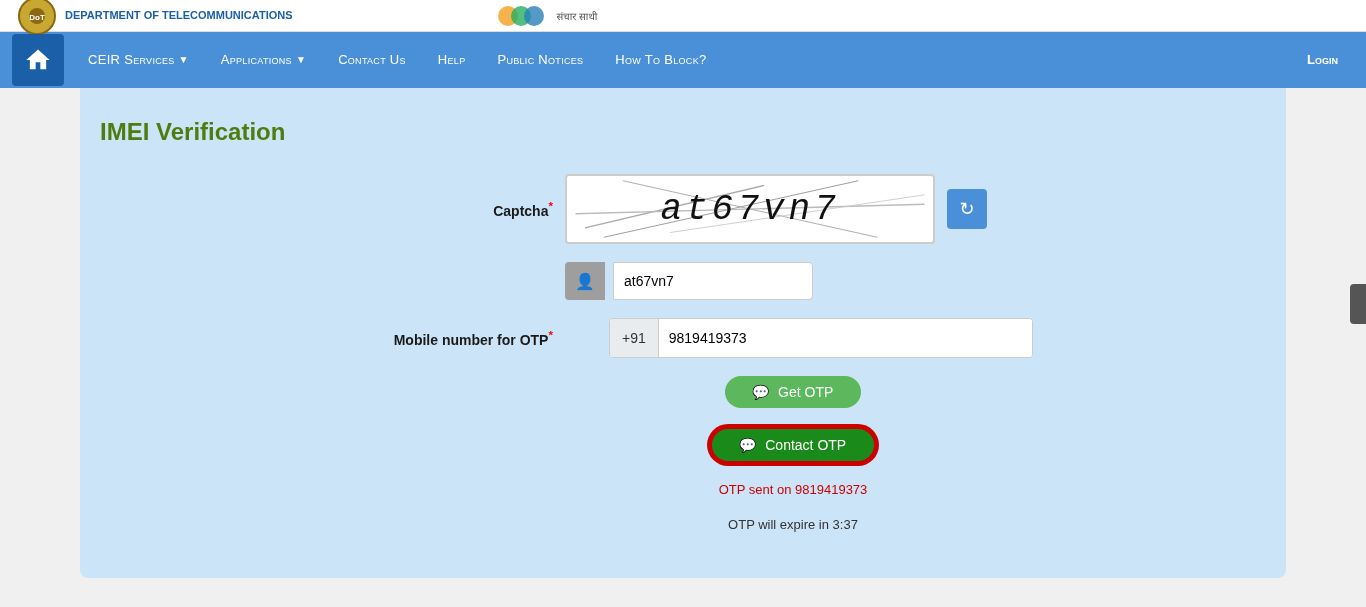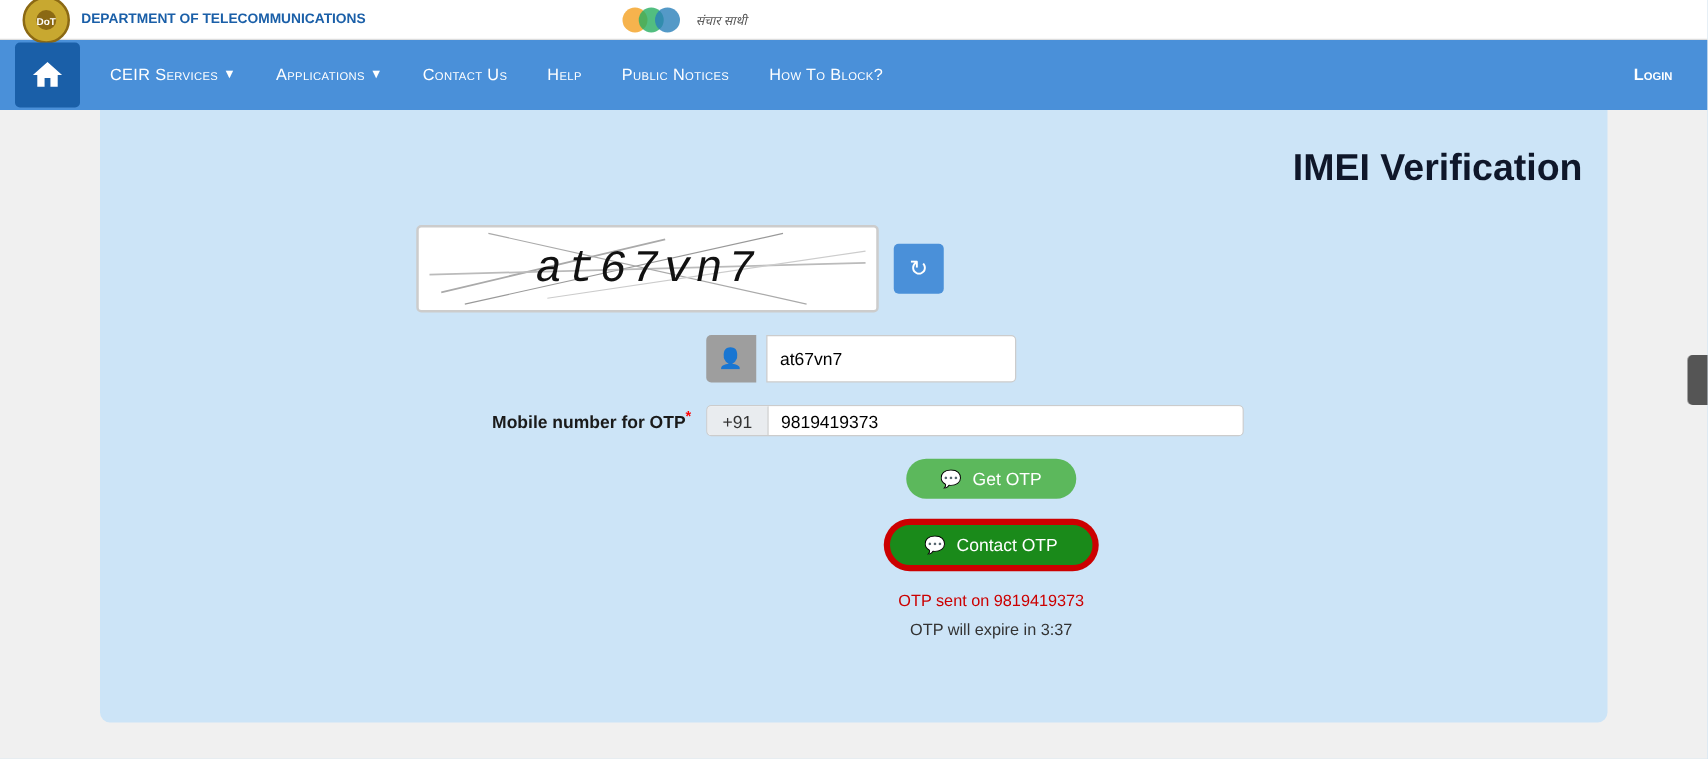--- a/index.html
+++ b/index.html
@@ -73,24 +73,24 @@
 
     
     .main-content {
       background: #cce4f7;
       margin: 0 80px;
       padding: 30px 20px 40px;
       min-height: 490px;
       border-radius: 0 0 8px 8px;
     }
     .page-title {
-      text-align: right;
-      font-size: 30px;
+      text-align: left;
+      font-size: 24px;
       font-weight: 700;
-      color: #0f172a;
+      color: #4d7c0f;
       margin-bottom: 28px;
     }
 
     
     .form-container {
       display: flex;
       flex-direction: column;
       align-items: center;
       gap: 18px;
     }
@@ -177,41 +177,42 @@
       width: 200px;
       padding: 0 10px;
       font-size: 14px;
       outline: none;
     }
 
     
     .mobile-row {
       display: flex;
       align-items: center;
-      gap: 12px;
+      gap: 24px;
       width: 100%;
       max-width: 700px;
     }
     .mobile-label {
       font-size: 14px;
       font-weight: 600;
       color: #1a1a1a;
       min-width: 220px;
       text-align: right;
     }
     .mobile-label sup { color: red; }
     .mobile-input-group {
       display: flex;
       align-items: center;
       border: 1px solid #ccc;
       border-radius: 4px;
       background: white;
       overflow: hidden;
       width: 430px;
-      height: 25px;
+      height: 40px;
+      margin-left: 32px;
     }
     .mobile-prefix {
       background: #e9ecef;
       padding: 0 12px;
       font-size: 14px;
       color: #333;
       border-right: 1px solid #ccc;
       height: 100%;
       display: flex;
       align-items: center;
@@ -299,21 +300,21 @@
     }
 
     
     .otp-status-row {
       display: flex;
       flex-direction: column;
       align-items: center;
       padding-left: 220px;
       width: 100%;
       max-width: 700px;
-      gap: 8px;
+      gap: 20px;
     }
     .otp-sent-text {
       color: #cc0000;
       font-size: 13px;
       font-weight: 500;
     }
     .otp-expire-text {
       color: #333;
       font-size: 13px;
     }
@@ -352,21 +353,21 @@
     </div>
   </div>
 
   <div style="margin-left:200px; display:flex; align-items:center; gap:4px;">
     <svg width="60" height="28" viewBox="0 0 60 28">
       <rect width="60" height="28" fill="none"></rect>
       <circle cx="15" cy="14" r="10" fill="#f4a020" opacity="0.8"></circle>
       <circle cx="28" cy="14" r="10" fill="#27ae60" opacity="0.8"></circle>
       <circle cx="41" cy="14" r="10" fill="#2980b9" opacity="0.8"></circle>
     </svg>
-    <span style="font-size:10px; color:#555;font-style:italic;">संचार साथी</span>
+    <span style="font-size:10px; color:#555;">संचार साथी</span>
   </div>
 </div>
 
 <nav class="navbar">
   <div class="navbar-home">
     <svg width="28" height="28" viewBox="0 0 24 24">
       <path d="M10 20v-6h4v6h5v-8h3L12 3 2 12h3v8z"></path>
     </svg>
   </div>
 
@@ -395,20 +396,23 @@
     <span>Login</span>
   </div>
 </nav>
 
 <div class="main-content">
   <h1 class="page-title">IMEI Verification</h1>
 
   <div class="form-container">
 
     <div class="captcha-row">
+      <div class="captcha-label">
+        <span>Captcha</span><sup>*</sup>
+      </div>
       <div class="captcha-image-box">
         <svg class="captcha-lines" viewBox="0 0 370 70">
           <line x1="10" y1="55" x2="200" y2="10" stroke="#aaa" stroke-width="1.5"></line>
           <line x1="30" y1="65" x2="300" y2="5" stroke="#999" stroke-width="1"></line>
           <line x1="0" y1="40" x2="370" y2="30" stroke="#bbb" stroke-width="1.5"></line>
           <line x1="50" y1="5" x2="320" y2="65" stroke="#aaa" stroke-width="1"></line>
           <line x1="100" y1="60" x2="370" y2="20" stroke="#ccc" stroke-width="1"></line>
         </svg>
         <span class="captcha-text-display">at67vn7</span>
       </div>

